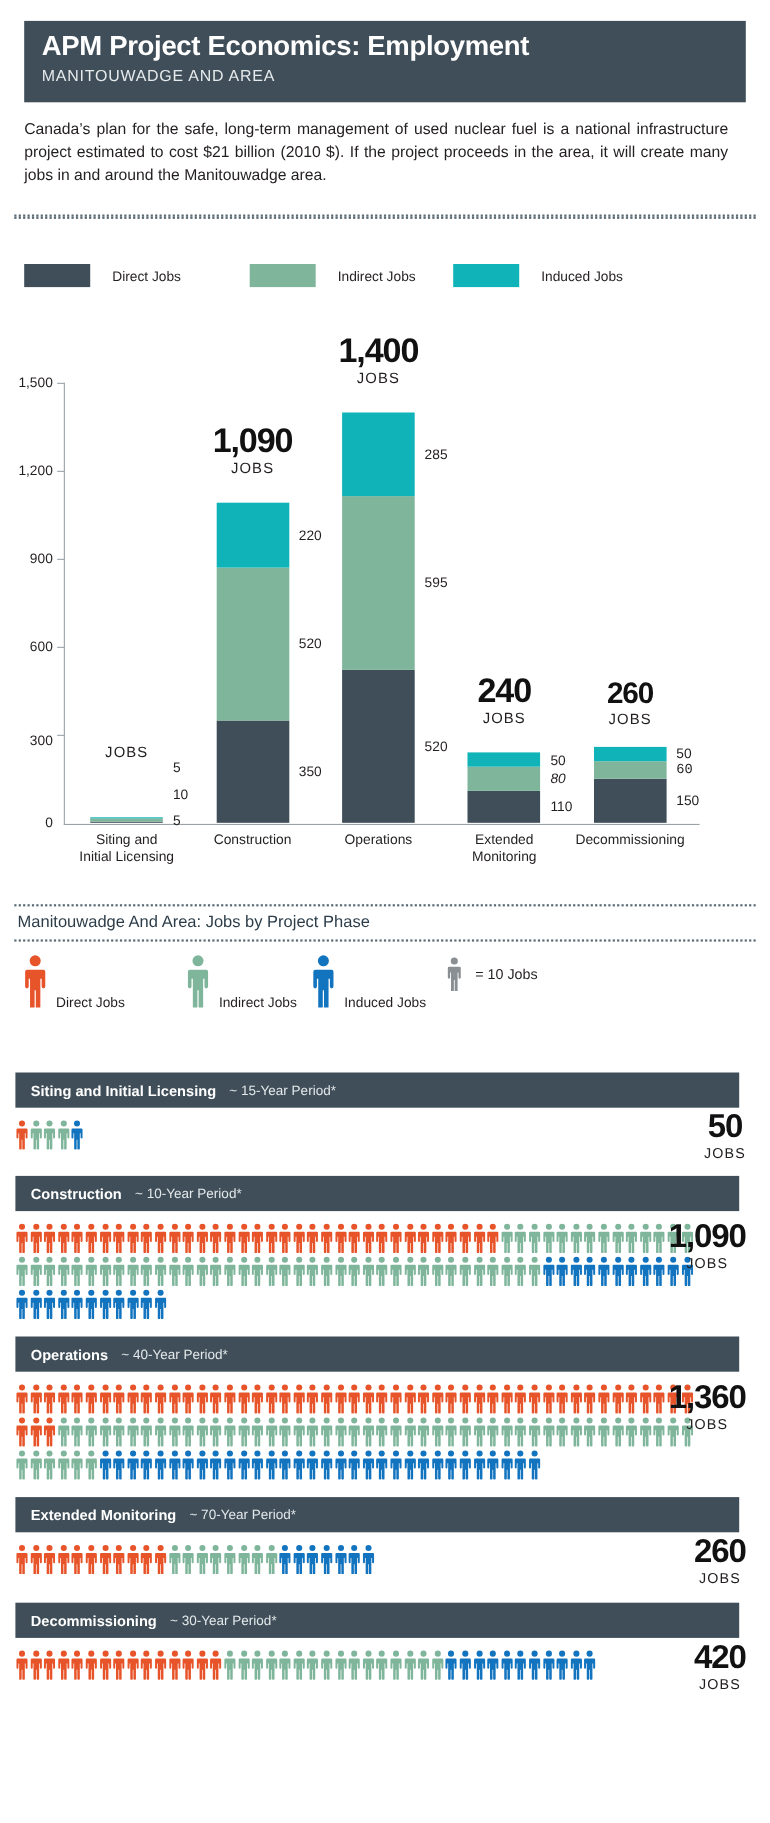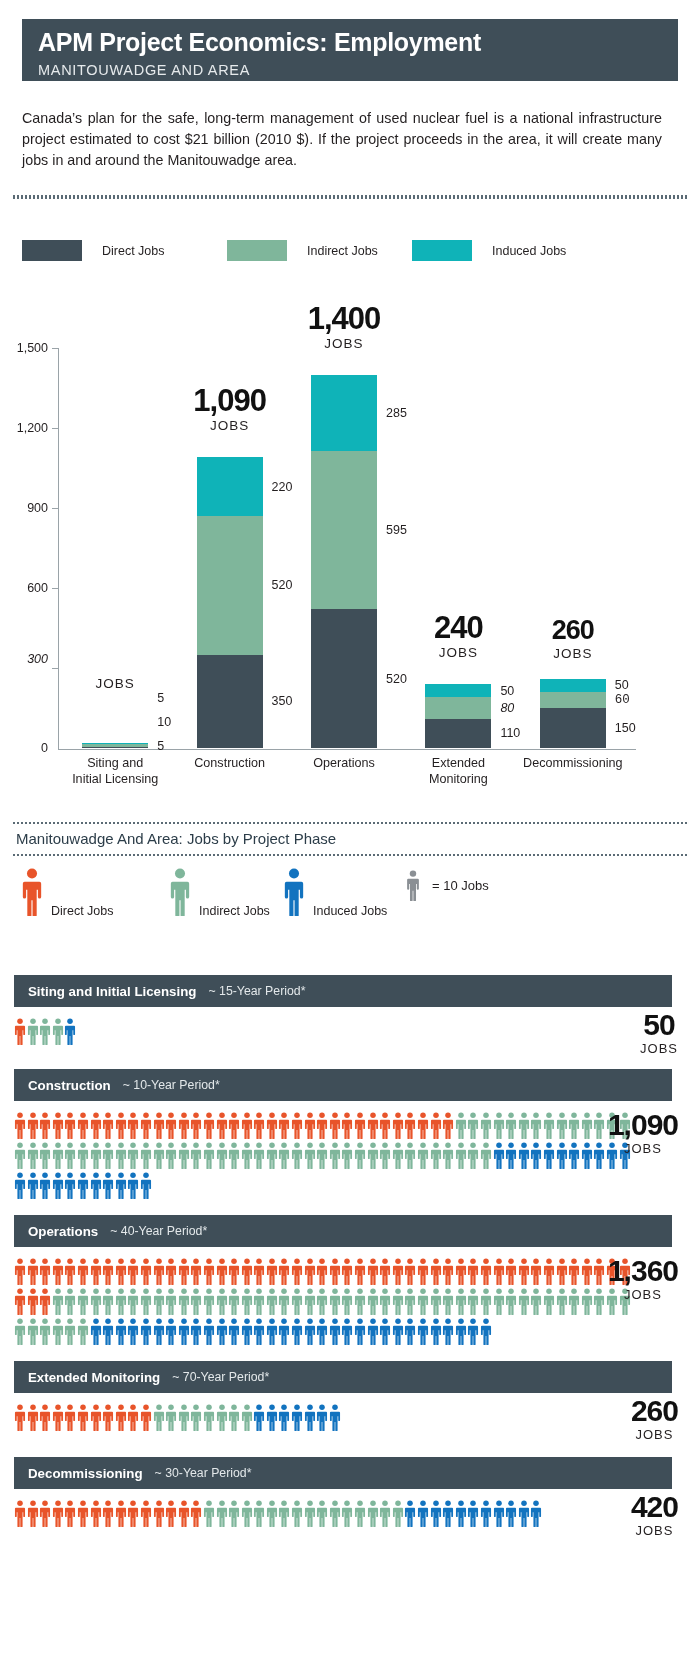--- a/index.html
+++ b/index.html
@@ -5,21 +5,21 @@
   html,body{margin:0;padding:0;}
   body{
     width:700px;height:1657px;background:#ffffff;
     font-family:"Liberation Sans", sans-serif;
     color:#231f20;overflow:hidden;position:relative;
   }
   .wrap{position:relative;width:700px;height:1657px;}
 
   
   .header-band{
-    position:absolute;left:22px;top:19px;width:656px;height:62px;
+    position:absolute;left:22px;top:19px;width:656px;height:74px;
     background:#3f4e58;box-sizing:border-box;padding:10px 0 0 16px;
   }
   .header-title{
     color:#ffffff;font-size:25px;font-weight:bold;letter-spacing:-0.3px;line-height:1.1;
   }
   .header-sub{
     color:#e6eaec;font-size:14.5px;letter-spacing:0.7px;margin-top:5px;
   }
 
   
@@ -111,21 +111,21 @@
     </div>
     <div class="lg" style="left:390px;">
       <span class="sw" id="sw2" style="background: rgb(15, 179, 184);"></span>
       <span class="lb">Induced Jobs</span>
     </div>
   </div>
 
   <div class="chart">
     <div class="ylabwrap" id="yaxis-labels">
         <div class="ylab" style="top: 458px;">0</div>
-        <div class="ylab" style="top: 369px; font-style: italic;">300</div>
+        <div class="ylab" style="top: 383px;">300</div>
         <div class="ylab" style="top: 298px;">600</div>
         <div class="ylab" style="top: 218px;">900</div>
         <div class="ylab" style="top: 138px;">1,200</div>
         <div class="ylab" style="top: 58px;">1,500</div>
       </div>
     <div class="axis-y"></div>
     <div class="axis-x"></div>
     <div id="ticks">
         <div class="tick" style="top: 378px;"></div>
         <div class="tick" style="top: 298px;"></div>

